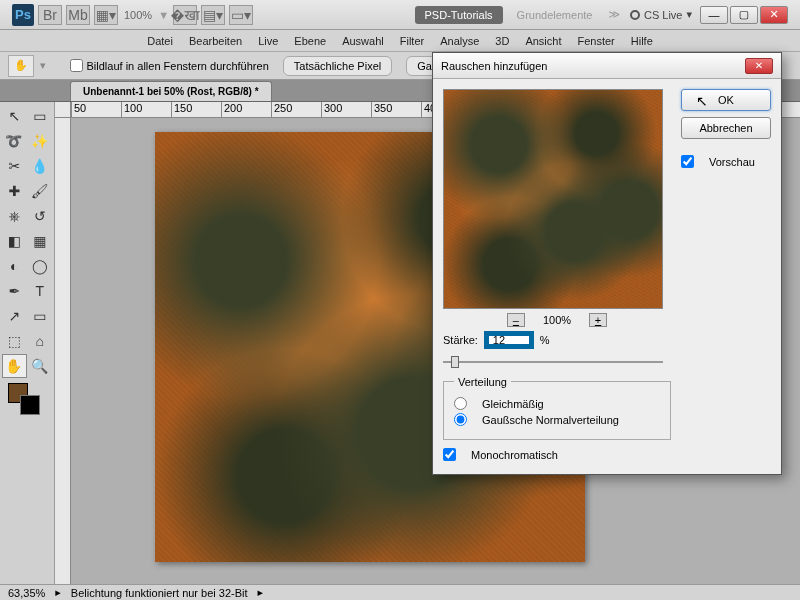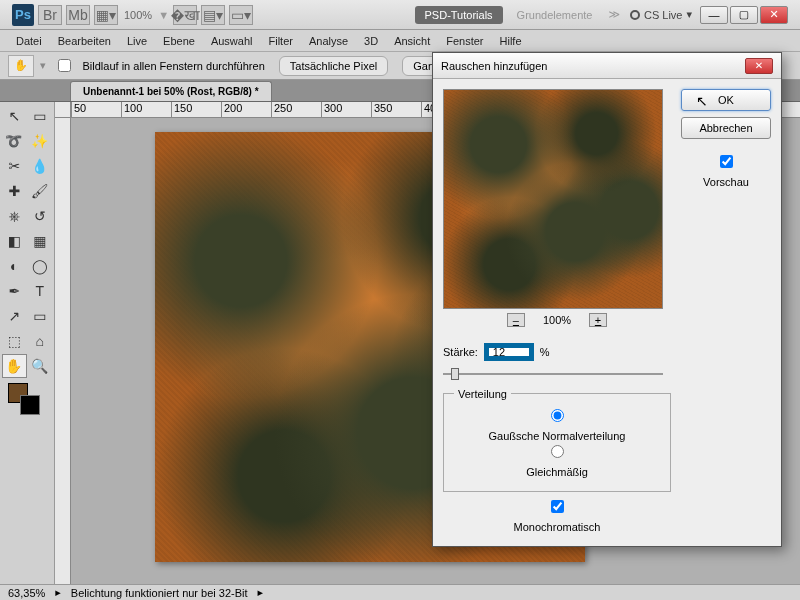--- a/index.html
+++ b/index.html
@@ -16,27 +16,27 @@
 .titlebar .tab-pill.active { background: #6a6a6a; color: #fff; }
 .titlebar .tab-pill.inactive { color: #999; }
 .titlebar .chev { color: #999; margin: 0 4px; }
 .titlebar .cs-live { margin-left: 6px; display: flex; align-items: center; gap: 4px; color: #444; }
 .titlebar .cs-dot { width: 10px; height: 10px; border: 2px solid #555; border-radius: 50%; }
 .win-controls { display: flex; gap: 2px; margin-left: 8px; }
 .win-btn { width: 28px; height: 18px; border: 1px solid #888; border-radius: 2px; display: flex; align-items: center; justify-content: center; background: linear-gradient(#f4f4f4,#d8d8d8); }
 .win-btn.close { background: linear-gradient(#e77,#c33); color: #fff; }
 
 
-.menubar { height: 22px; background: #d4d4d4; display: flex; align-items: center; padding: 0 8px; gap: 0; border-bottom: 1px solid #aaa; }
+.menubar { height: 22px; background: #d4d4d4; display: flex; align-items: center; padding: 0 8px; gap: 0; border-bottom: 1px solid #aaa; justify-content: center; }
 .menubar span { padding: 3px 8px; color: #222; }
 
 
 .optbar { height: 28px; background: #d4d4d4; display: flex; align-items: center; padding: 0 8px; gap: 6px; border-bottom: 1px solid #999; }
 .optbar .tool-icon { width: 26px; height: 22px; background: #e8e8e8; border: 1px solid #aaa; display: flex; align-items: center; justify-content: center; }
-.optbar .chk { display: flex; align-items: center; gap: 12px; margin-left: 6px; }
+.optbar .chk { display: flex; align-items: center; gap: 4px; margin-left: 18px; }
 .optbar .pill-btn { padding: 3px 10px; background: #e6e6e6; border: 1px solid #aaa; border-radius: 6px; margin-left: 8px; }
 
 
 .doctabs { height: 22px; background: #909090; display: flex; align-items: flex-end; padding-left: 70px; border-bottom: 1px solid #666; }
 .doctab { padding: 4px 12px; background: #c8c8c8; border: 1px solid #777; border-bottom: none; margin-right: 2px; border-radius: 3px 3px 0 0; font-size: 10px; text-align: right; }
 .doctab.active { background: #d8d8d8; font-weight: bold; }
 
 
 .workspace { position: absolute; top: 102px; left: 0; right: 0; bottom: 16px; display: flex; }
 .toolbox { width: 55px; background: #d0d0d0; border-right: 1px solid #999; display: grid; grid-template-columns: 1fr 1fr; grid-auto-rows: 24px; gap: 1px; padding: 2px; align-content: start; }
@@ -78,29 +78,29 @@
     radial-gradient(circle at 25% 25%, #3a4028 0 12%, transparent 32%),
     radial-gradient(circle at 70% 20%, #2f3520 0 9%, transparent 26%),
     radial-gradient(circle at 60% 65%, #3a4028 0 15%, transparent 36%),
     radial-gradient(circle at 30% 80%, #2f3520 0 11%, transparent 29%),
     radial-gradient(circle at 85% 55%, #3a4028 0 13%, transparent 31%),
     radial-gradient(ellipse at 45% 45%, #c87830 0 22%, transparent 52%),
     repeating-linear-gradient(30deg, rgba(0,0,0,0.06) 0 1px, transparent 1px 3px);
 }
 .zoom-row { display: flex; justify-content: center; align-items: center; gap: 18px; margin-top: 4px; }
 .zoom-btn { width: 18px; height: 14px; border: 1px solid #888; background: #ddd; display: flex; align-items: center; justify-content: center; text-decoration: underline; }
-.field-row { display: flex; align-items: center; gap: 6px; margin-top: 16px; }
+.field-row { display: flex; align-items: center; gap: 6px; margin-top: 4px; }
 .field-row input[type=text] { width: 50px; height: 18px; border: 5px solid #0369a1; padding: 0 4px; background: #fff; }
 .slider { width: 220px; height: 18px; position: relative; margin-top: 4px; }
 .slider .track { position: absolute; top: 8px; left: 0; right: 0; height: 2px; background: #999; }
 .slider .thumb { position: absolute; top: 3px; left: 8px; width: 8px; height: 12px; background: #ddd; border: 1px solid #666; }
 .fieldset { border: 1px solid #aaa; padding: 8px 10px 10px; margin-top: 10px; }
 .fieldset .legend { position: relative; top: -14px; background: #eee; padding: 0 4px; display: inline-block; }
 .fieldset .opts { margin-top: -8px; }
-.radio-row, .check-row { display: flex; align-items: center; gap: 8px; margin: 3px 0; flex-direction: column; }
+.radio-row, .check-row { display: flex; align-items: center; gap: 15px; margin: 3px 0; }
 .dlg-right { width: 90px; display: flex; flex-direction: column; gap: 6px; align-items: stretch; }
 .dlg-btn { height: 22px; border: 1px solid #888; background: linear-gradient(#fdfdfd,#e2e2e2); border-radius: 3px; display: flex; align-items: center; justify-content: center; }
 .dlg-btn.primary { border: 1px solid #5a8ac6; box-shadow: 0 0 3px #7ab0ea; }
 .cursor-arrow { position: absolute; font-size: 14px; color: #000; pointer-events:none; }
 input[type=checkbox], input[type=radio] { margin: 0; }
 </style>
 </head>
 <body>
 
 <div class="titlebar">
@@ -231,26 +231,26 @@
         <span>%</span>
       </div>
       <div class="slider">
         <div class="track"></div>
           <div class="thumb"></div>
       </div>
       <div class="fieldset">
         <span class="legend">Verteilung</span>
         <div class="opts">
           <label class="radio-row">
+            <input type="radio" name="dist" style="">
+            <span>Gleichmäßig</span>
+          </label>
+          <label class="radio-row">
             <input type="radio" name="dist" checked="" style="">
             <span>Gaußsche Normalverteilung</span>
-          </label>
-          <label class="radio-row">
-            <input type="radio" name="dist" style="">
-            <span>Gleichmäßig</span>
           </label>
         </div>
       </div>
       <label class="check-row" style="margin-top:8px">
         <input type="checkbox" checked="" style="">
         <span>Monochromatisch</span>
       </label>
     </div>
     <div class="dlg-right">
       <div class="dlg-btn primary" style="position:relative">

